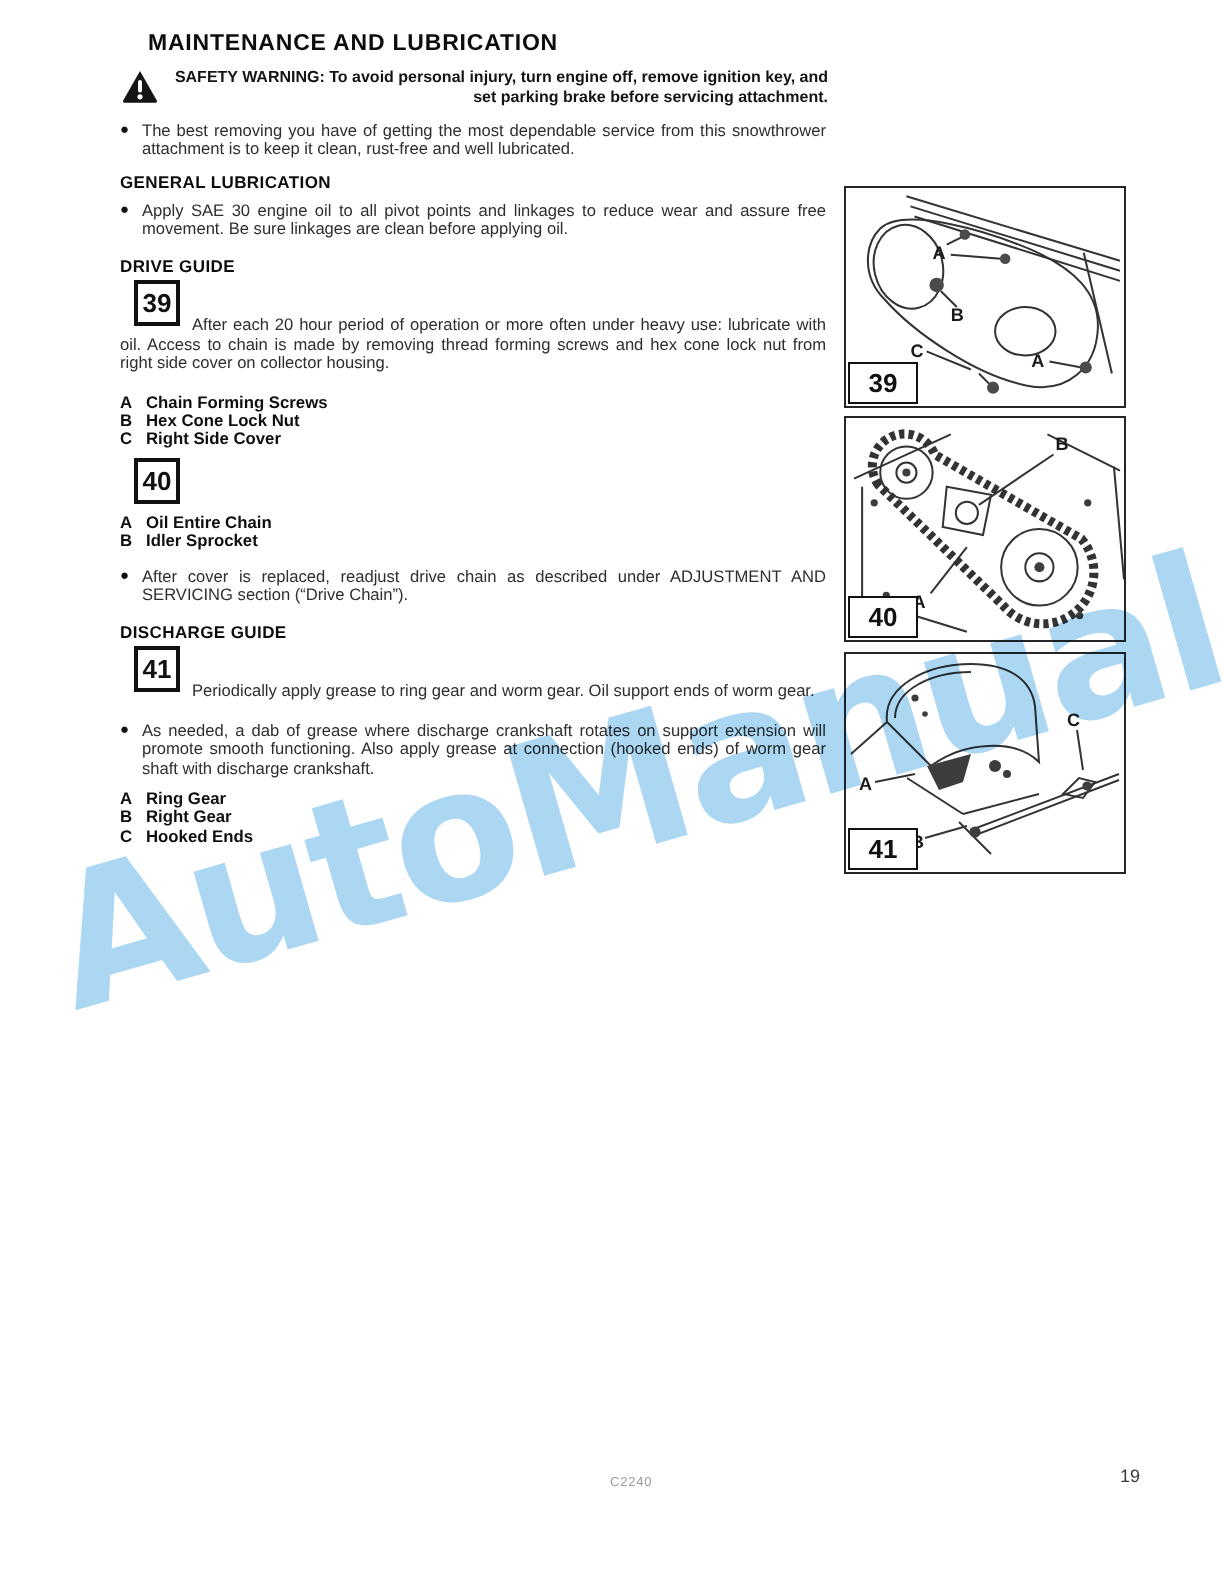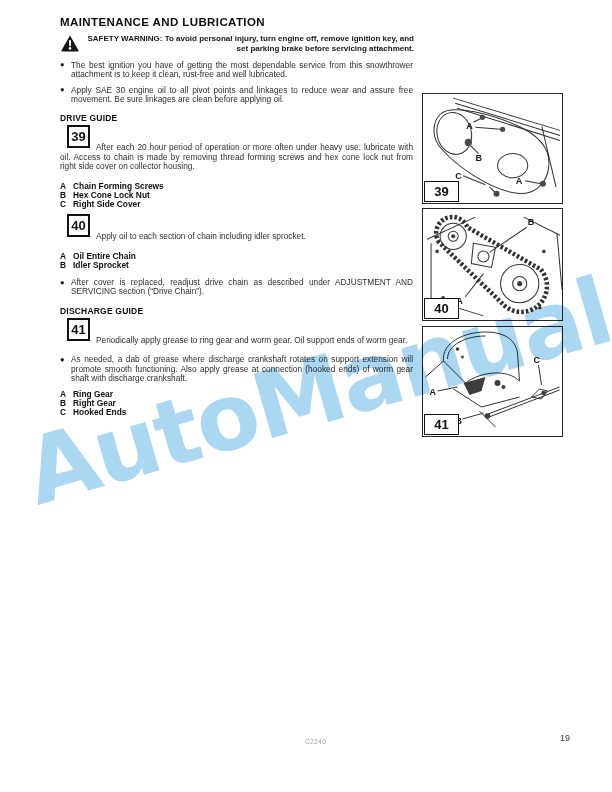--- a/index.html
+++ b/index.html
@@ -2,21 +2,21 @@
 <html><head>
 <meta charset="utf-8">
 <style>
   html,body { margin:0; padding:0; background:#ffffff; }
   .page {
     position:relative; width:612px; height:792px; background:#fff;
     font-family:"Liberation Sans", sans-serif; color:#2e2e2e; overflow:hidden;
   }
   .text-col { position:absolute; left:60px; top:16px; width:353px; }
 
-  .title { margin:0 0 6px 0; font-size:11.5px; font-weight:bold; color:#0d0d0d; letter-spacing:.4px; }
+  .title { margin:0 0 6px 14px; font-size:11.5px; font-weight:bold; color:#0d0d0d; letter-spacing:.4px; }
 
   .warning { position:relative; padding-left:26px; margin:0 0 7px 0; min-height:19px;text-align:right; }
   .warn-icon { position:absolute; left:1px; top:1px; }
   .warn-text { margin:0; width:328px; font-size:8px; font-weight:bold; line-height:9.9px; color:#141414; }
 
   .bullet { position:relative; padding-left:11px; margin:0 0 6px 0; }
   .bullet .dot { position:absolute; left:0; top:-0.5px; font-size:7.5px; line-height:9.4px; color:#111; }
   .bullet p { margin:0; font-size:8.3px; line-height:9.4px; text-align:justify; }
 
   .sec-head { margin:0 0 5px 0; font-size:8.5px; font-weight:bold; color:#0d0d0d; letter-spacing:.2px; }
@@ -67,23 +67,24 @@
       <svg class="warn-icon" width="18" height="17" viewBox="0 0 18 17">
         <path d="M9 0.5 L17.4 15.2 Q17.8 16.4 16.4 16.4 L1.6 16.4 Q0.2 16.4 0.6 15.2 Z" fill="#151515"></path>
         <rect x="8" y="5" width="2" height="6.2" rx="1" fill="#fff"></rect>
         <circle cx="9" cy="13.4" r="1.3" fill="#fff"></circle>
       </svg>
       <p class="warn-text">SAFETY WARNING: To avoid personal injury, turn engine off, remove ignition key, and set parking brake before servicing attachment.</p>
     </div>
 
     <div class="bullet">
       <span class="dot">●</span>
-      <p>The best ignition you have of getting the most dependable service from this snowthrower attachment is to keep it clean, rust-free and well lubricated.</p>
-    </div>
-
+      <p>The best removing you have of getting the most dependable service from this snowthrower attachment is to keep it clean, rust-free and well lubricated.</p>
+    </div>
+
+    <h2 class="sec-head">GENERAL LUBRICATION</h2>
 
     <div class="bullet mb9">
       <span class="dot">●</span>
       <p>Apply SAE 30 engine oil to all pivot points and linkages to reduce wear and assure free movement. Be sure linkages are clean before applying oil.</p>
     </div>
 
     <h2 class="sec-head">DRIVE GUIDE</h2>
 
     <div class="figpara">
       <span class="numbox">39</span><span>After each 20 hour period of operation or more often under heavy use: lubricate with oil. Access to chain is made by removing thread forming screws and hex cone lock nut from right side cover on collector housing.</span>
@@ -98,21 +99,21 @@
         <span class="letter">B</span>
         <span>Hex Cone Lock Nut</span>
       </div>
       <div class="callout">
         <span class="letter">C</span>
         <span>Right Side Cover</span>
       </div>
     </div>
 
     <div class="figpara">
-      <span class="numbox">40</span><span>Apply oil to each section of chain including idler sprocket.</span>
+      <span class="numbox">40</span>
     </div>
 
     <div class="callouts">
       <div class="callout">
         <span class="letter">A</span>
         <span>Oil Entire Chain</span>
       </div>
       <div class="callout">
         <span class="letter">B</span>
         <span>Idler Sprocket</span>

